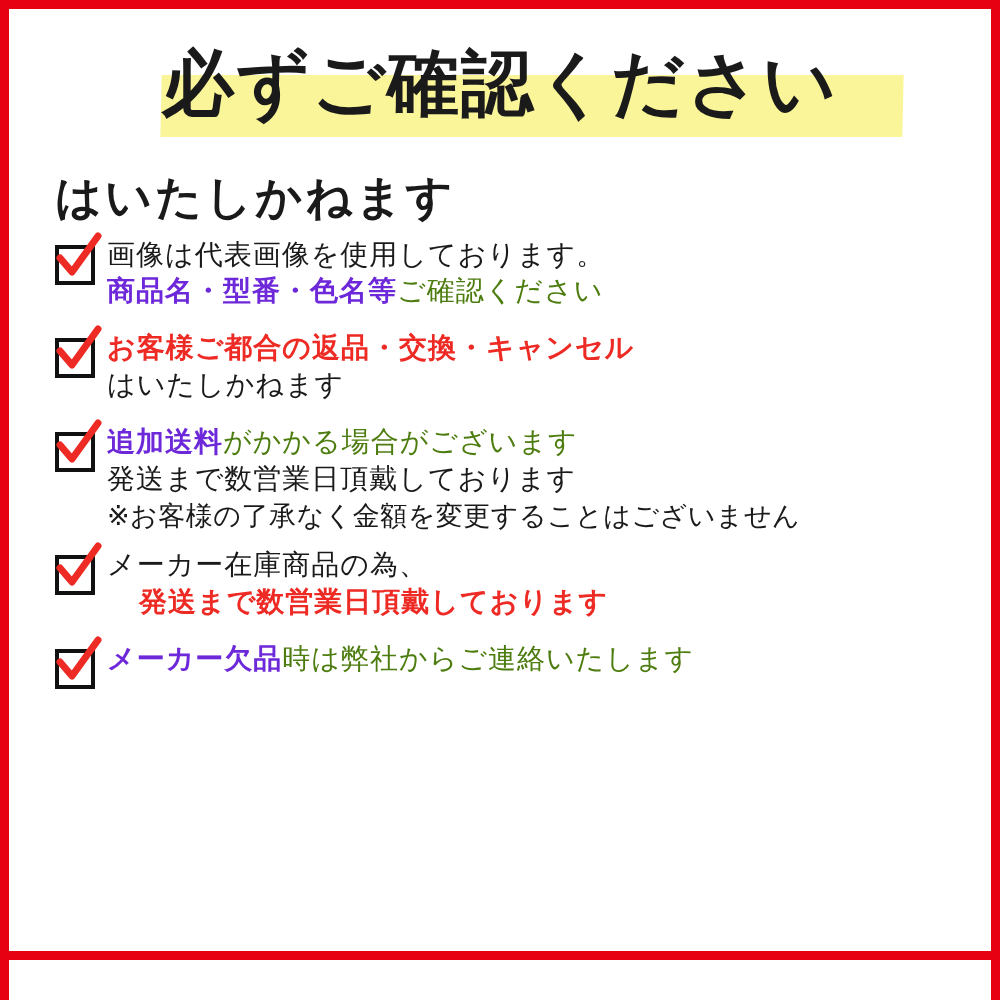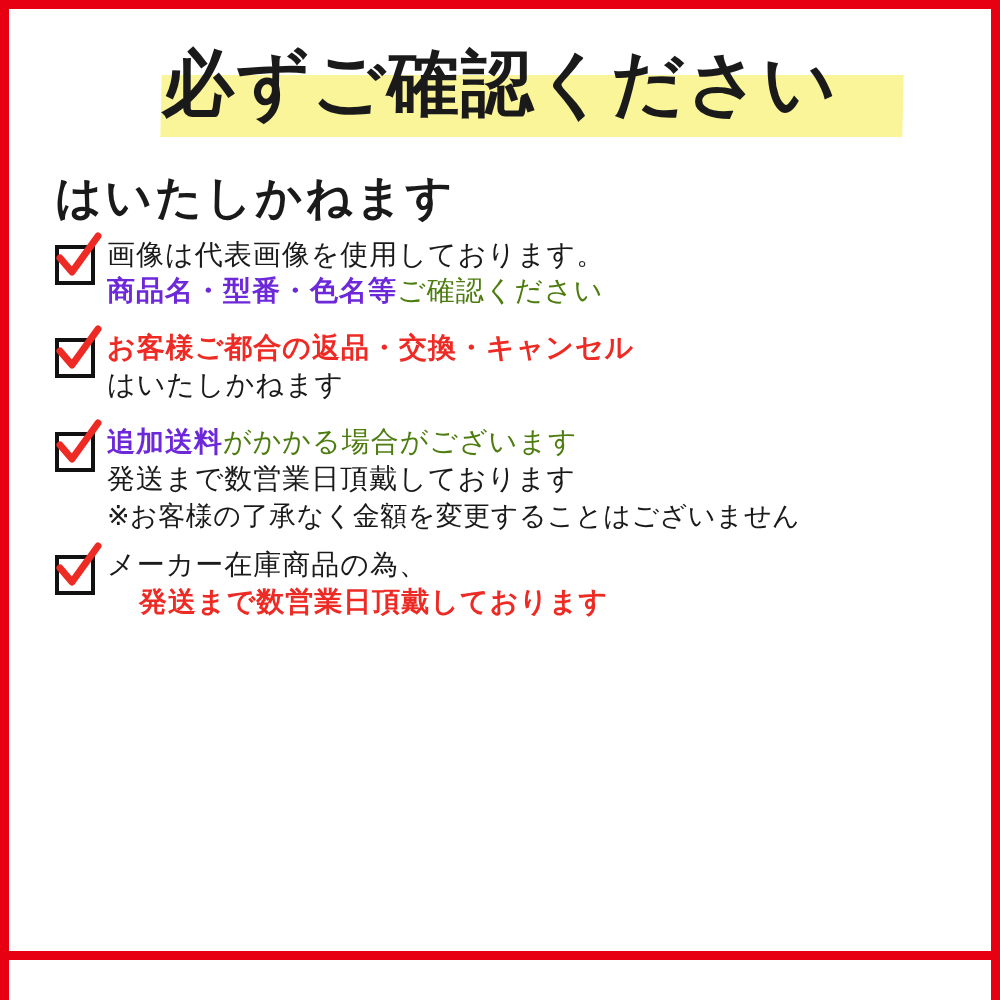--- a/index.html
+++ b/index.html
@@ -203,15 +203,27 @@
         <svg viewBox="0 0 52 52" aria-hidden="true">
           <path d="M8 26 L20 40 L46 4" fill="none" stroke="#ee2a24" stroke-width="7" stroke-linecap="round" stroke-linejoin="round"></path>
         </svg>
       </span>
       <span class="item-lines">
         <span class="line" style="display: block;">メーカー在庫商品の為、</span>
         <span class="line red" style="display: block; margin-left: 32px;">発送まで数営業日頂戴しております</span>
       </span>
     </div>
 
+    <div class="item">
+      <span class="checkbox">
+        <svg viewBox="0 0 52 52" aria-hidden="true">
+          <path d="M8 26 L20 40 L46 4" fill="none" stroke="#ee2a24" stroke-width="7" stroke-linecap="round" stroke-linejoin="round"></path>
+        </svg>
+      </span>
+      <span class="item-lines">
+        <span class="line" style="display: block;">
+          <span class="seg-red">メーカー欠品</span><span class="seg-dark">時は弊社からご連絡いたします</span>
+        </span>
+      </span>
+    </div>
 
   </div>
 </div>
 
 </body></html>

